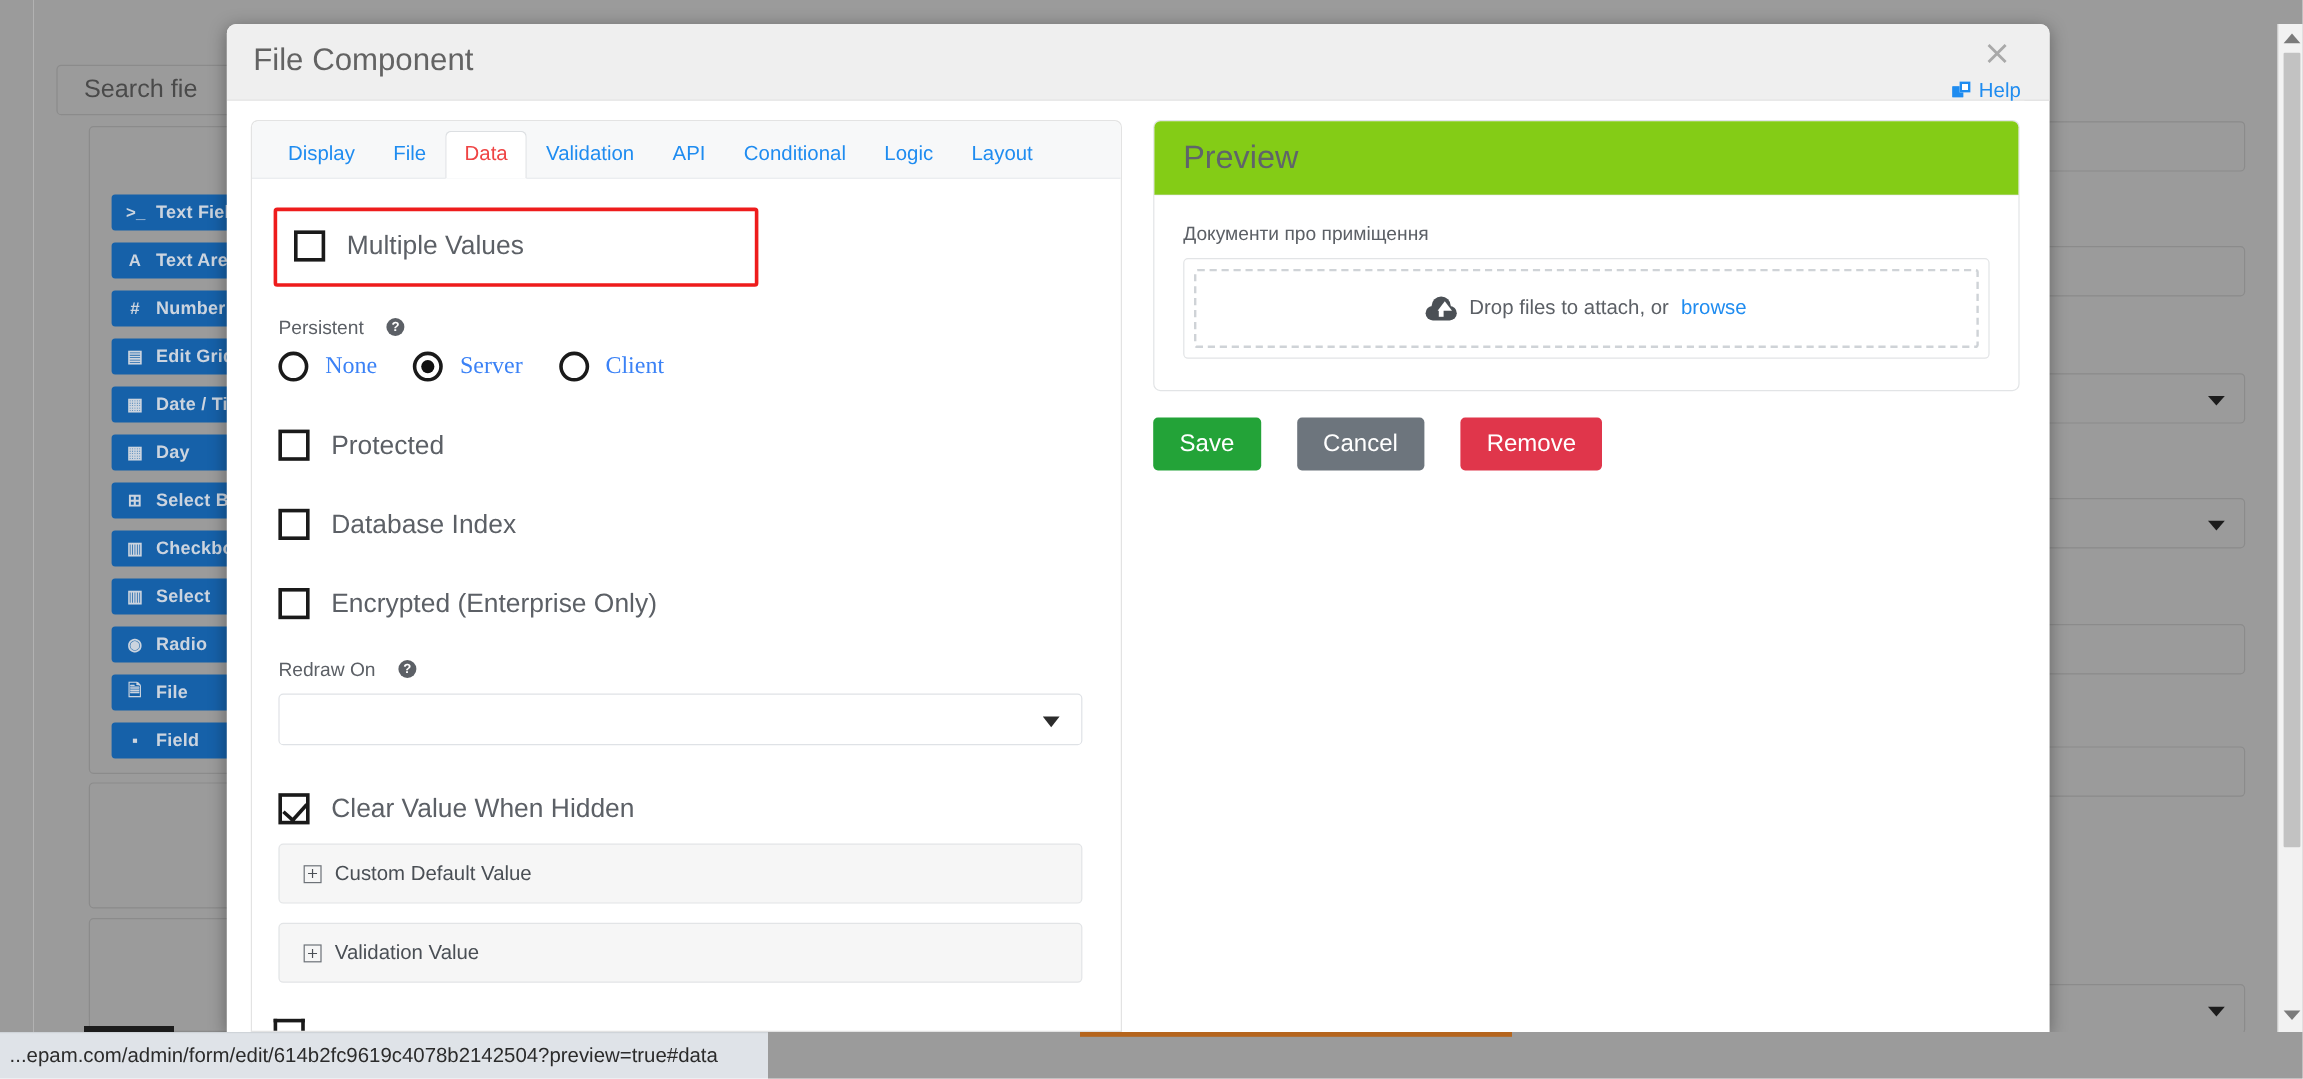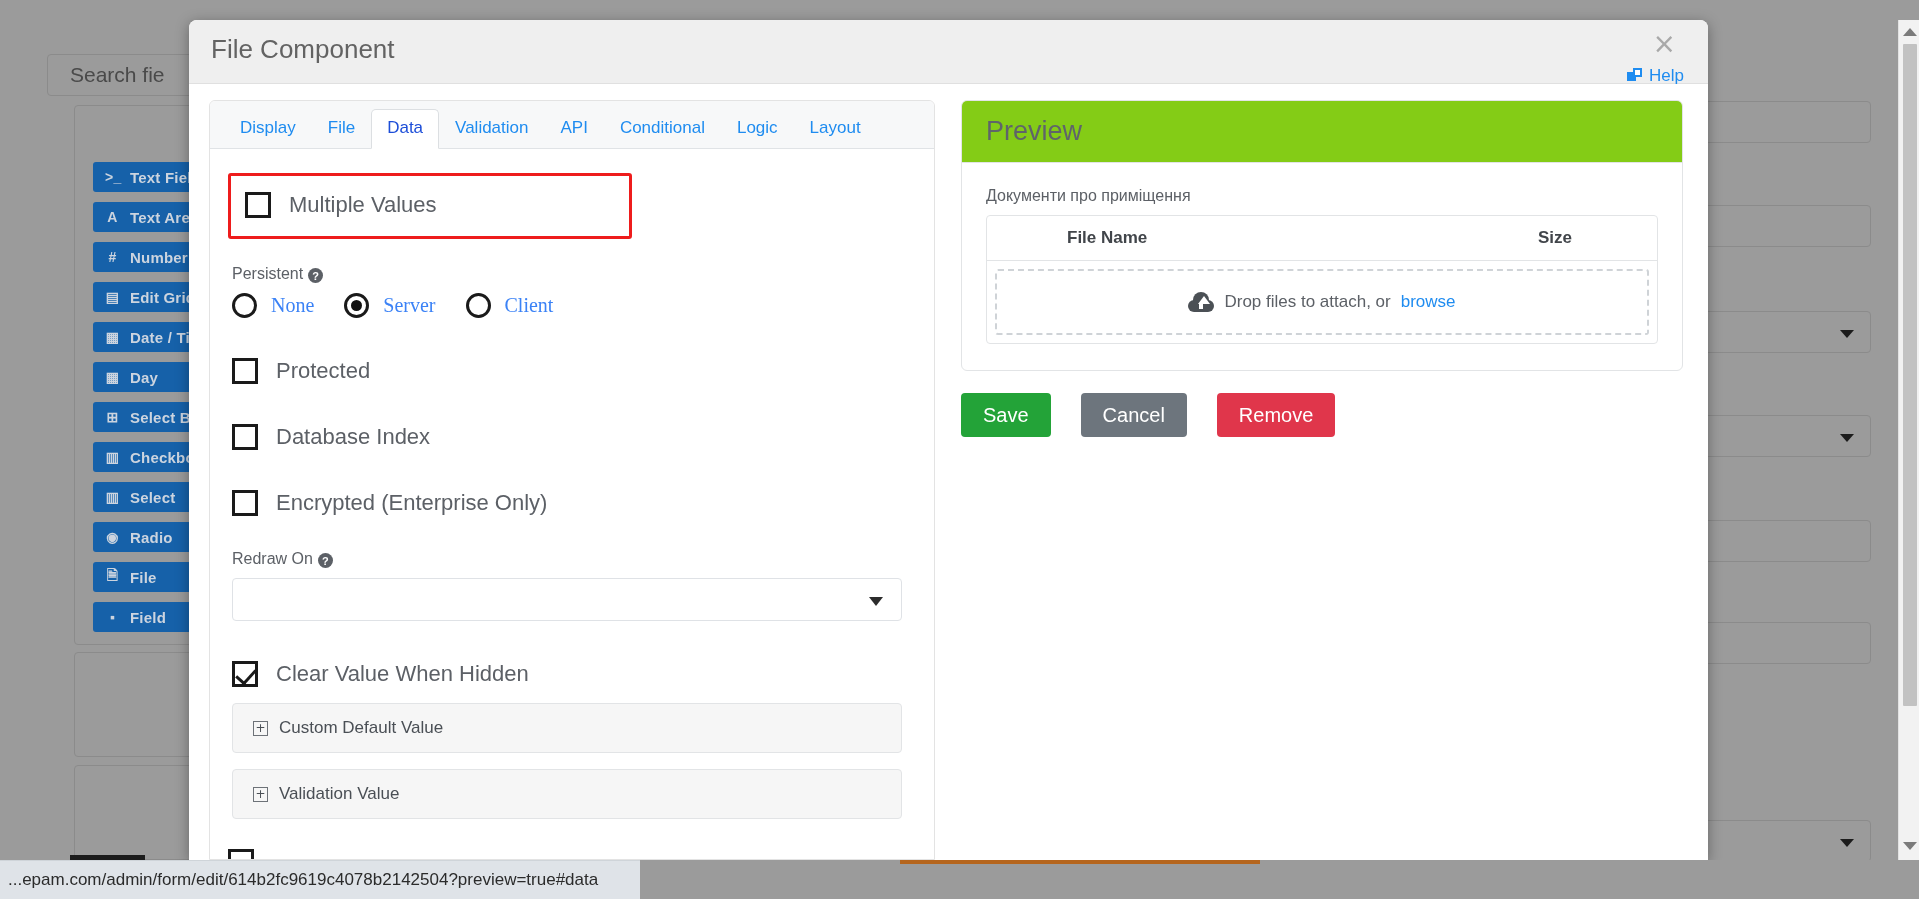--- a/index.html
+++ b/index.html
@@ -134,21 +134,21 @@
   .tabbar {
     height: 48px; background: #f7f8f9; border-bottom: 1px solid #e0e3e6;
     display: flex; align-items: flex-end; padding-left: 14px; gap: 0;
     border-radius: 5px 5px 0 0;
   }
   .tab {
     padding: 8px 15px 10px 15px; font-size: 17px; color: #1f8cf0; cursor: pointer;
     border: 1px solid transparent; position: relative; top: 1px;
   }
   .tab.active {
-    background: #ffffff; color: #1d4ed8; border-color: #dcdfe2 #dcdfe2 #ffffff;
+    background: #ffffff; color: #ef4444; border-color: #dcdfe2 #dcdfe2 #ffffff;
     border-radius: 5px 5px 0 0;
   }
   .settings-inner { padding: 18px 22px 0 22px; }
 
   
   .highlight-box {
     border: 3px solid #ee1c1c; border-radius: 3px;
     padding: 16px 14px 18px 14px; margin: 6px 0 2px -4px;
     width: 404px;
   }
@@ -160,21 +160,21 @@
   }
   .chkbox.checked::after {
     content: ""; position: absolute; left: 5px; top: 1px;
     width: 9px; height: 16px; border: solid #1a1a1a;
     border-width: 0 3px 3px 0; transform: rotate(42deg);
   }
   .chk-label { font-size: 22px; color: #5c6066; }
 
   .sub-label {
     font-size: 16px; color: #5c6066; margin: 26px 0 10px 0;
-    display: flex; align-items: flex-end; gap: 2px;
+    display: flex; align-items: flex-start; gap: 16px;
   }
   .qmark {
     display: inline-flex; align-items: center; justify-content: center;
     width: 15px; height: 15px; border-radius: 50%;
     background: #5c6066; color: #fff; font-size: 11px; font-weight: bold;
     font-family: "Liberation Sans", sans-serif; margin-left: 3px;
   }
 
   .radio-row { display: flex; align-items: center; gap: 0; margin: 8px 0 0 0; }
   .radio-item { display: flex; align-items: center; gap: 14px; margin-right: 30px; }
@@ -467,24 +467,20 @@
           <div class="partial-chk"></div>
         </div>
       </div>
 
       <div class="preview-col">
         <div class="preview-card">
           <div class="preview-head">Preview</div>
           <div class="preview-body">
             <div class="field-label">Документи про приміщення</div>
             <div class="file-table">
-              <div class="file-thead">
-                <span class="th-name">File Name</span>
-                <span class="th-size">Size</span>
-              </div>
               <div class="dropzone">
                 <span class="cloud-icon">
                   <span class="c1"></span>
                     <span class="c2"></span>
                   <span class="arw"></span>
                     <span class="stem"></span>
                 </span>
                 <span>Drop files to attach, or</span>
                 <span class="link">browse</span>
               </div>

